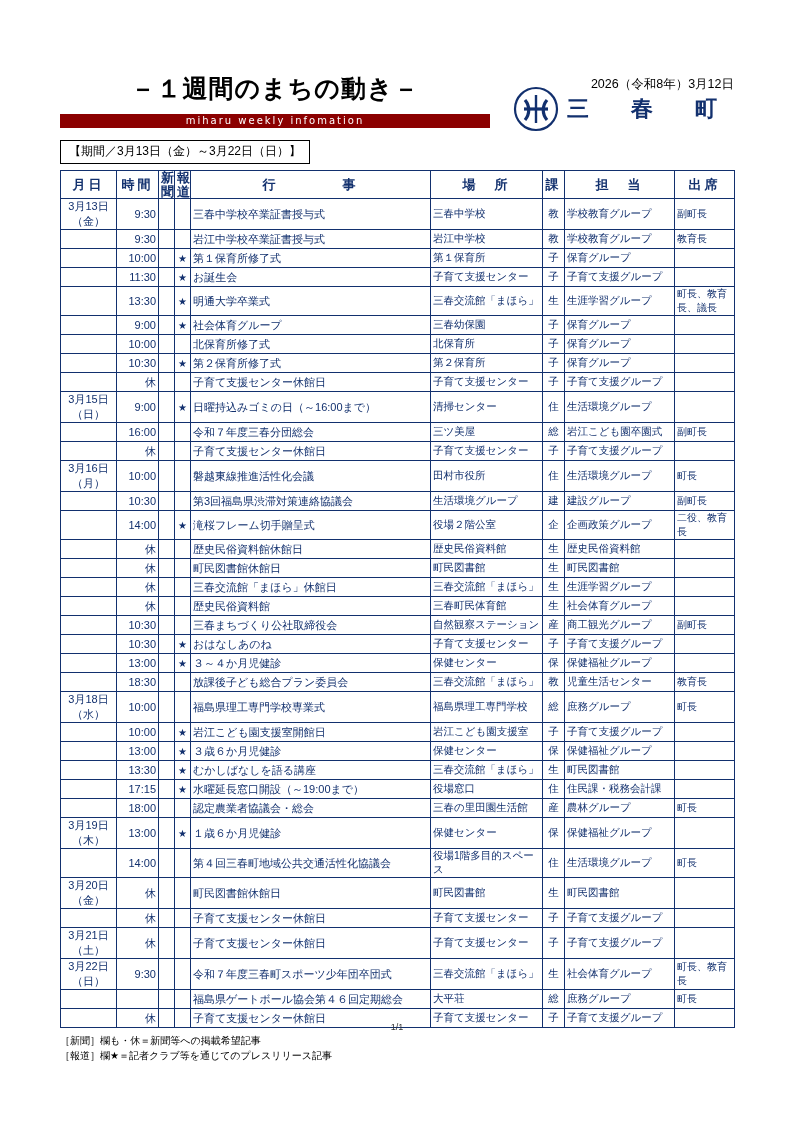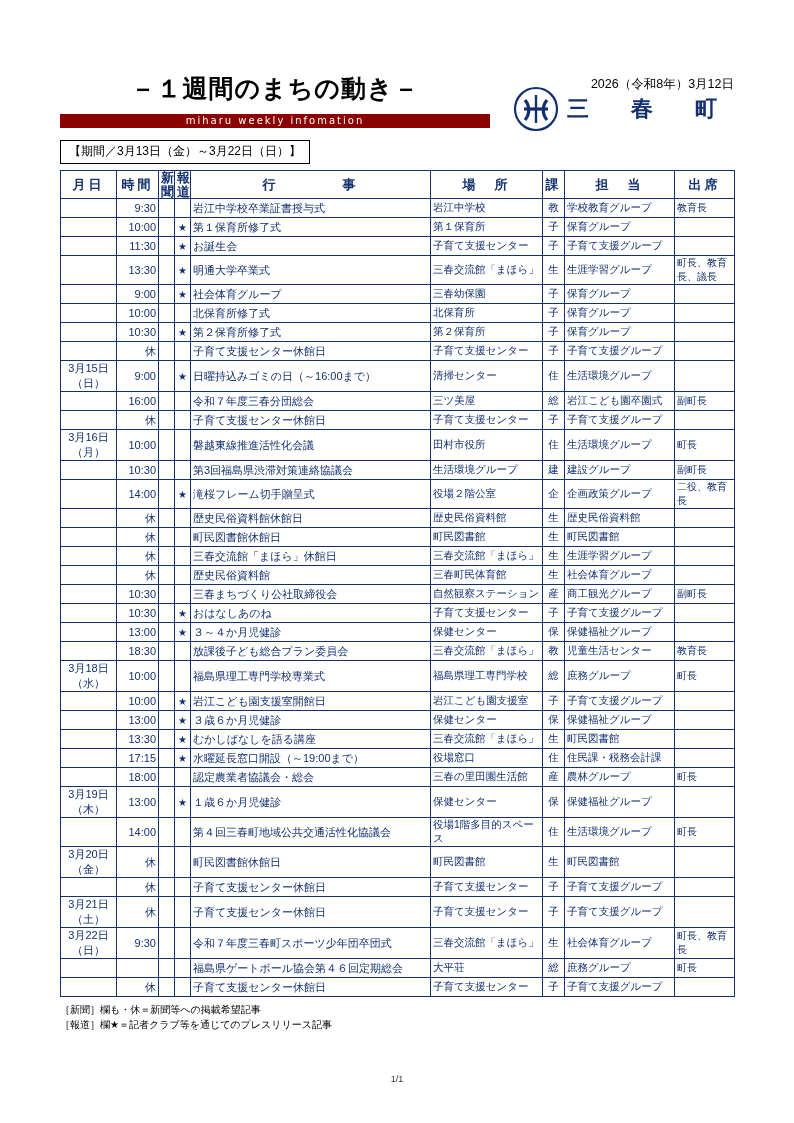--- a/index.html
+++ b/index.html
@@ -105,21 +105,21 @@
   td.attend{text-align:left;padding-left:3px;font-size:10px;}
   tr.groupstart td{border-top:1.6px solid #12306e;}
   .smaller{font-size:8.5px;}
   
   .notes{
     margin-top:6px;
     font-size:10px;
     line-height:1.45;
   }
   .footer-page{
-    position:absolute;left:0;right:0;top:1074px;
+    position:absolute;left:0;right:0;top:1022px;
     text-align:center;font-size:9px;color:#333;
   }
 </style>
 </head>
 <body>
 
 <div class="page">
 
   <div class="header">
     <div class="title-wrap">
@@ -162,20 +162,34 @@
         <th class="c-news">新聞</th>
         <th class="c-news">報道</th>
         <th>行　　　　事</th>
         <th>場　所</th>
         <th>課</th>
         <th>担　当</th>
         <th>出席</th>
       </tr>
     </thead>
     <tbody id="sched-body">
+        <tr class="groupstart">
+          <td class="day">
+            <span class="d1">3月13日</span>
+            <span class="d2">（金）</span>
+          </td>
+          <td class="time">9:30</td>
+          <td class="mark"></td>
+          <td class="mark"></td>
+          <td class="event">三春中学校卒業証書授与式</td>
+          <td class="place">三春中学校</td>
+          <td class="ka">教</td>
+          <td class="charge">学校教育グループ</td>
+          <td class="attend">副町長</td>
+        </tr>
         <tr>
           <td class="day">
             <span class="d1"></span>
             <span class="d2"></span>
           </td>
           <td class="time">9:30</td>
           <td class="mark"></td>
           <td class="mark"></td>
           <td class="event">岩江中学校卒業証書授与式</td>
           <td class="place">岩江中学校</td>

